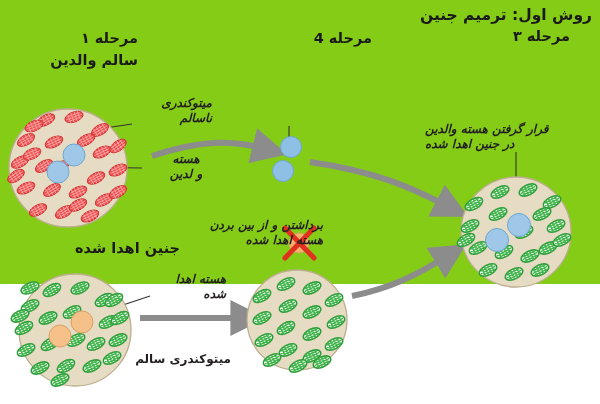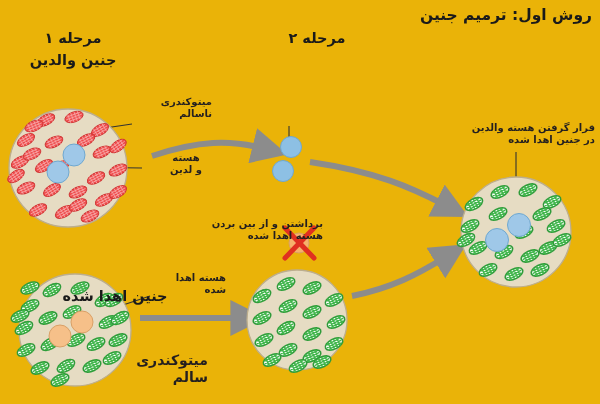--- a/index.html
+++ b/index.html
@@ -2,28 +2,28 @@
 <html lang="fa" dir="rtl"><head>
 <meta charset="utf-8">
 <style>
   html,body{margin:0;padding:0;background:#ffffff;}
   body{
     width:600px;height:404px;
     font-family:"DejaVu Sans","Liberation Sans",sans-serif;
     color:#231f20;
     overflow:hidden;
   }
-  #stage{position:relative;width:600px;height:404px;background:#eab308;}
-
-  .txt{position:absolute;line-height:1.22;white-space:pre-line;direction:rtl;text-align:center;}
+  #stage{position:relative;width:600px;height:284px;background:#84cc16;}
+
+  .txt{position:absolute;line-height:1.22;white-space:pre-line;direction:rtl;}
 
   .title{font-size:15.5px;font-weight:700;color:#1a1a1a;}
   .stage-label{font-size:14.5px;font-weight:700;color:#1a1a1a;}
-  .anno{font-size:10px;font-weight:600;color:#231f20;}
-  .anno-sm{font-size:14px;font-weight:600;color:#231f20;}
+  .anno{font-size:12px;font-weight:600;color:#231f20;font-style:italic;}
+  .anno-sm{font-size:12px;font-weight:600;color:#231f20;margin-left:23px;}
 
   svg.layer{position:absolute;left:0;top:0;width:600px;height:404px;}
   svg.layer.below{z-index:1;}
   svg.layer.above{z-index:3;}
   .txt{z-index:4;}
 </style>
 </head>
 <body>
 
 <div id="stage">
@@ -193,36 +193,37 @@
     <g>
       <circle cx="299" cy="243" r="10" fill="#f6b26b" stroke="#d9a066" stroke-width="1"></circle>
       <path d="M285,228 L314,258" stroke="#e03020" stroke-width="5" stroke-linecap="round"></path>
       <path d="M314,228 L285,258" stroke="#e03020" stroke-width="5" stroke-linecap="round"></path>
     </g>
   </svg>
 
   <div class="txt title" style="right:8px;top:6px;width:250px;text-align:right;">روش اول: ترمیم جنین</div>
 
   <div class="txt stage-label" style="left:8px;top:30px;width:130px;">مرحله ۱</div>
-  <div class="txt stage-label" style="left:8px;top:52px;width:130px;">جنین والدین</div>
-
-  <div class="txt stage-label" style="left:262px;top:30px;width:110px;">مرحله ۲</div>
-
+  <div class="txt stage-label" style="left:8px;top:52px;width:130px;">سالم والدین</div>
+
+  <div class="txt stage-label" style="left:262px;top:30px;width:110px;">مرحله 4</div>
+
+  <div class="txt stage-label" style="left:390px;top:28px;width:180px;">مرحله ۳</div>
 
   <div class="txt anno" style="left:132px;top:96px;width:80px;text-align:right;">میتوکندری
 ناسالم</div>
 
   <div class="txt anno" style="left:148px;top:152px;width:76px;text-align:center;">هسته
 و لدین</div>
 
 
-  <div class="txt anno" style="left:425px;top:122px;width:170px;text-align:right;">قرار گرفتن هسته والدین
+  <div class="txt anno" style="left:425px;top:122px;width:170px;text-align:left;">قرار گرفتن هسته والدین
 در جنین اهدا شده</div>
 
-  <div class="txt stage-label" style="left:50px;top:240px;width:130px;margin-top:48px;">جنین اهدا شده</div>
+  <div class="txt stage-label" style="left:50px;top:240px;width:130px;">جنین اهدا شده</div>
 
   <div class="txt anno" style="left:140px;top:272px;width:86px;text-align:right;">هسته اهدا
 شده</div>
 
   <div class="txt anno" style="left:195px;top:218px;width:128px;text-align:right;">برداشتن و از بین بردن
 هسته اهدا شده</div>
 
   <div class="txt anno-sm" style="left:104px;top:352px;width:104px;text-align:right;">میتوکندری سالم</div>
 
 </div>

